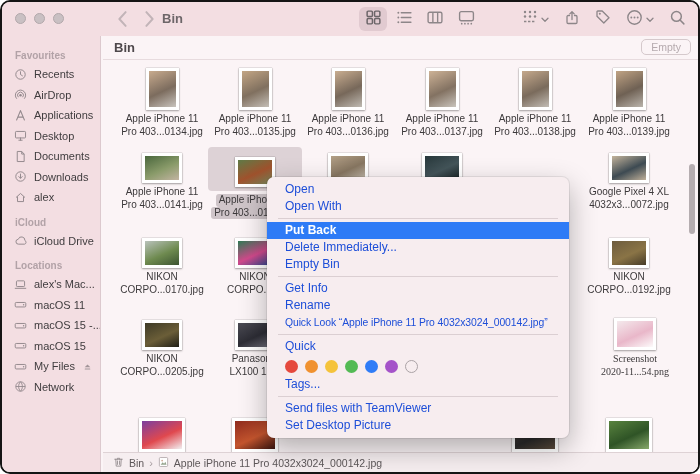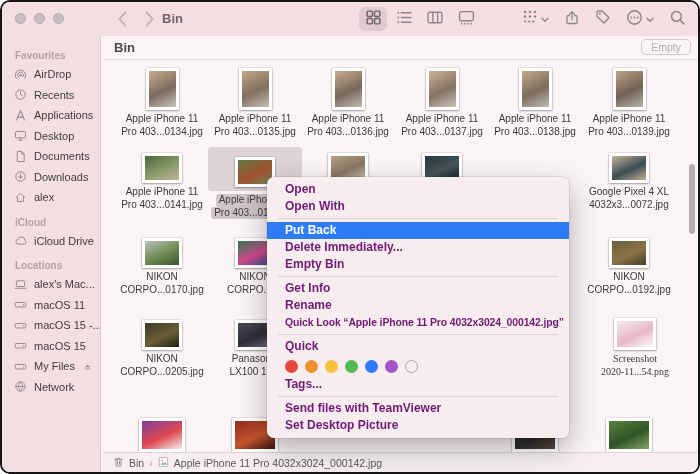--- a/index.html
+++ b/index.html
@@ -33,21 +33,21 @@
   .cell{position:absolute;width:94px;text-align:center;z-index:1;}
   .thumbwrap{display:flex;align-items:flex-end;justify-content:center;}
   .thumb{background:#fff;padding:3px;box-shadow:0 0 1px rgba(0,0,0,.45),0 1px 2px rgba(0,0,0,.3);display:block;}
   .cell.selected .thumbwrap{background:#ddd2d6;border-radius:4px;padding:4px 0;}
   .flabel{margin-top:3px;font-size:10px;line-height:12.5px;color:#3c393b;}
   .cell.selected .flabel span{background:#cfc5c9;border-radius:3px;padding:0 3px;}
   .flabel span{display:inline-block;white-space:nowrap;}
   
   .menu{position:absolute;left:265px;top:175px;width:302px;background:#f7edef;border-radius:7px;
         box-shadow:0 10px 28px rgba(0,0,0,.30),0 0 0 1px rgba(0,0,0,.07);padding:4px 0;z-index:5;box-sizing:border-box;}
-  .mi{position:relative;height:15px;line-height:15px;padding:1px 18px;font-size:12px;color:#701a75;white-space:nowrap;font-weight:bold;}
+  .mi{position:relative;height:15px;line-height:15px;padding:1px 18px;font-size:12px;color:#1d4ed8;white-space:nowrap;}
   .mi.small{font-size:10.4px;letter-spacing:-.1px;}
   .mi.hl{background:#2e7bf6;color:#ffffff;font-weight:bold;}
   .msep{height:1px;background:#dbcfd2;margin:3px 11px;}
   .tagsrow{display:flex;gap:7px;padding:5px 18px 3px;}
   .tagdot{width:13px;height:13px;border-radius:50%;}
   .tagdot.none{background:transparent;border:1.5px solid #aba3a6;box-sizing:border-box;}
   
   .statusbar{position:absolute;left:101px;right:0;bottom:0;height:19px;background:#f6eef0;border-top:1px solid #ded2d5;
              display:flex;align-items:center;gap:5px;padding-left:10px;font-size:10.5px;color:#5d5759;z-index:4;}
   .statusbar .crumb-sep{color:#a79da0;font-size:11px;}
@@ -170,37 +170,37 @@
             </svg></span>
         </div>
       </div>
   </div>
 
   <div class="sidebar" id="sidebar">
       <div class="sb-header">Favourites</div>
       <div class="sb-item">
         <span class="ic">
           <svg width="13" height="13" viewBox="0 0 16 16">
+            <circle cx="8" cy="8" r="5.8" fill="none" stroke="currentColor" stroke-width="1.2"></circle>
+            <path d="M8 4.6V8l2.4 1.6" fill="none" stroke="currentColor" stroke-width="1.2" stroke-linecap="round"></path>
+          </svg>
+        </span>
+        <span>Recents</span>
+      </div>
+      <div class="sb-item">
+        <span class="ic">
+          <svg width="13" height="13" viewBox="0 0 16 16">
             <circle cx="8" cy="9" r="1.5" fill="currentColor"></circle>
             <g fill="none" stroke="currentColor" stroke-width="1.2">
               <path d="M5.4 11.3a3.6 3.6 0 1 1 5.2 0"></path>
               <path d="M3.4 13.2a6.3 6.3 0 1 1 9.2 0"></path>
             </g>
           </svg>
         </span>
         <span>AirDrop</span>
-      </div>
-      <div class="sb-item">
-        <span class="ic">
-          <svg width="13" height="13" viewBox="0 0 16 16">
-            <circle cx="8" cy="8" r="5.8" fill="none" stroke="currentColor" stroke-width="1.2"></circle>
-            <path d="M8 4.6V8l2.4 1.6" fill="none" stroke="currentColor" stroke-width="1.2" stroke-linecap="round"></path>
-          </svg>
-        </span>
-        <span>Recents</span>
       </div>
       <div class="sb-item">
         <span class="ic">
           <svg width="13" height="13" viewBox="0 0 16 16">
             <path d="M3 14L8 2l5 12M4.8 10h6.4" fill="none" stroke="currentColor" stroke-width="1.4" stroke-linejoin="round"></path>
           </svg>
         </span>
         <span>Applications</span>
       </div>
       <div class="sb-item">

